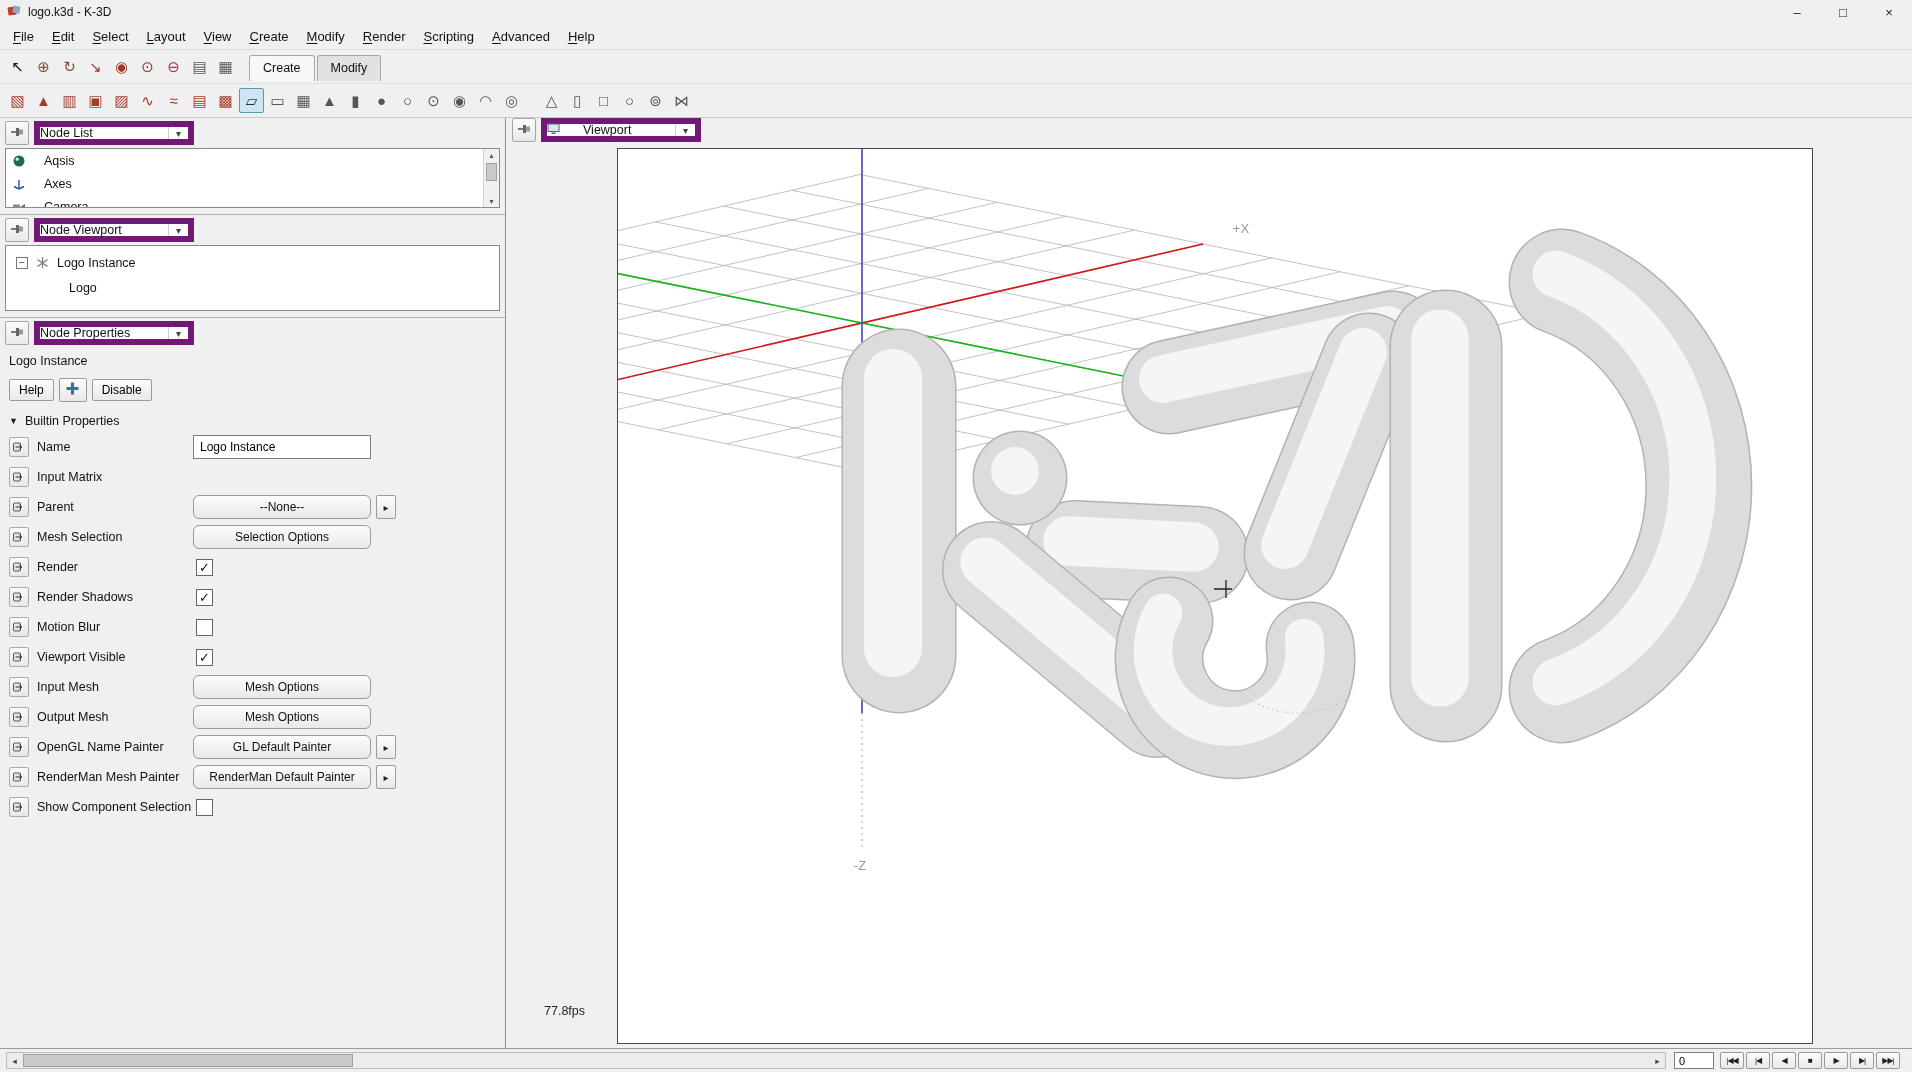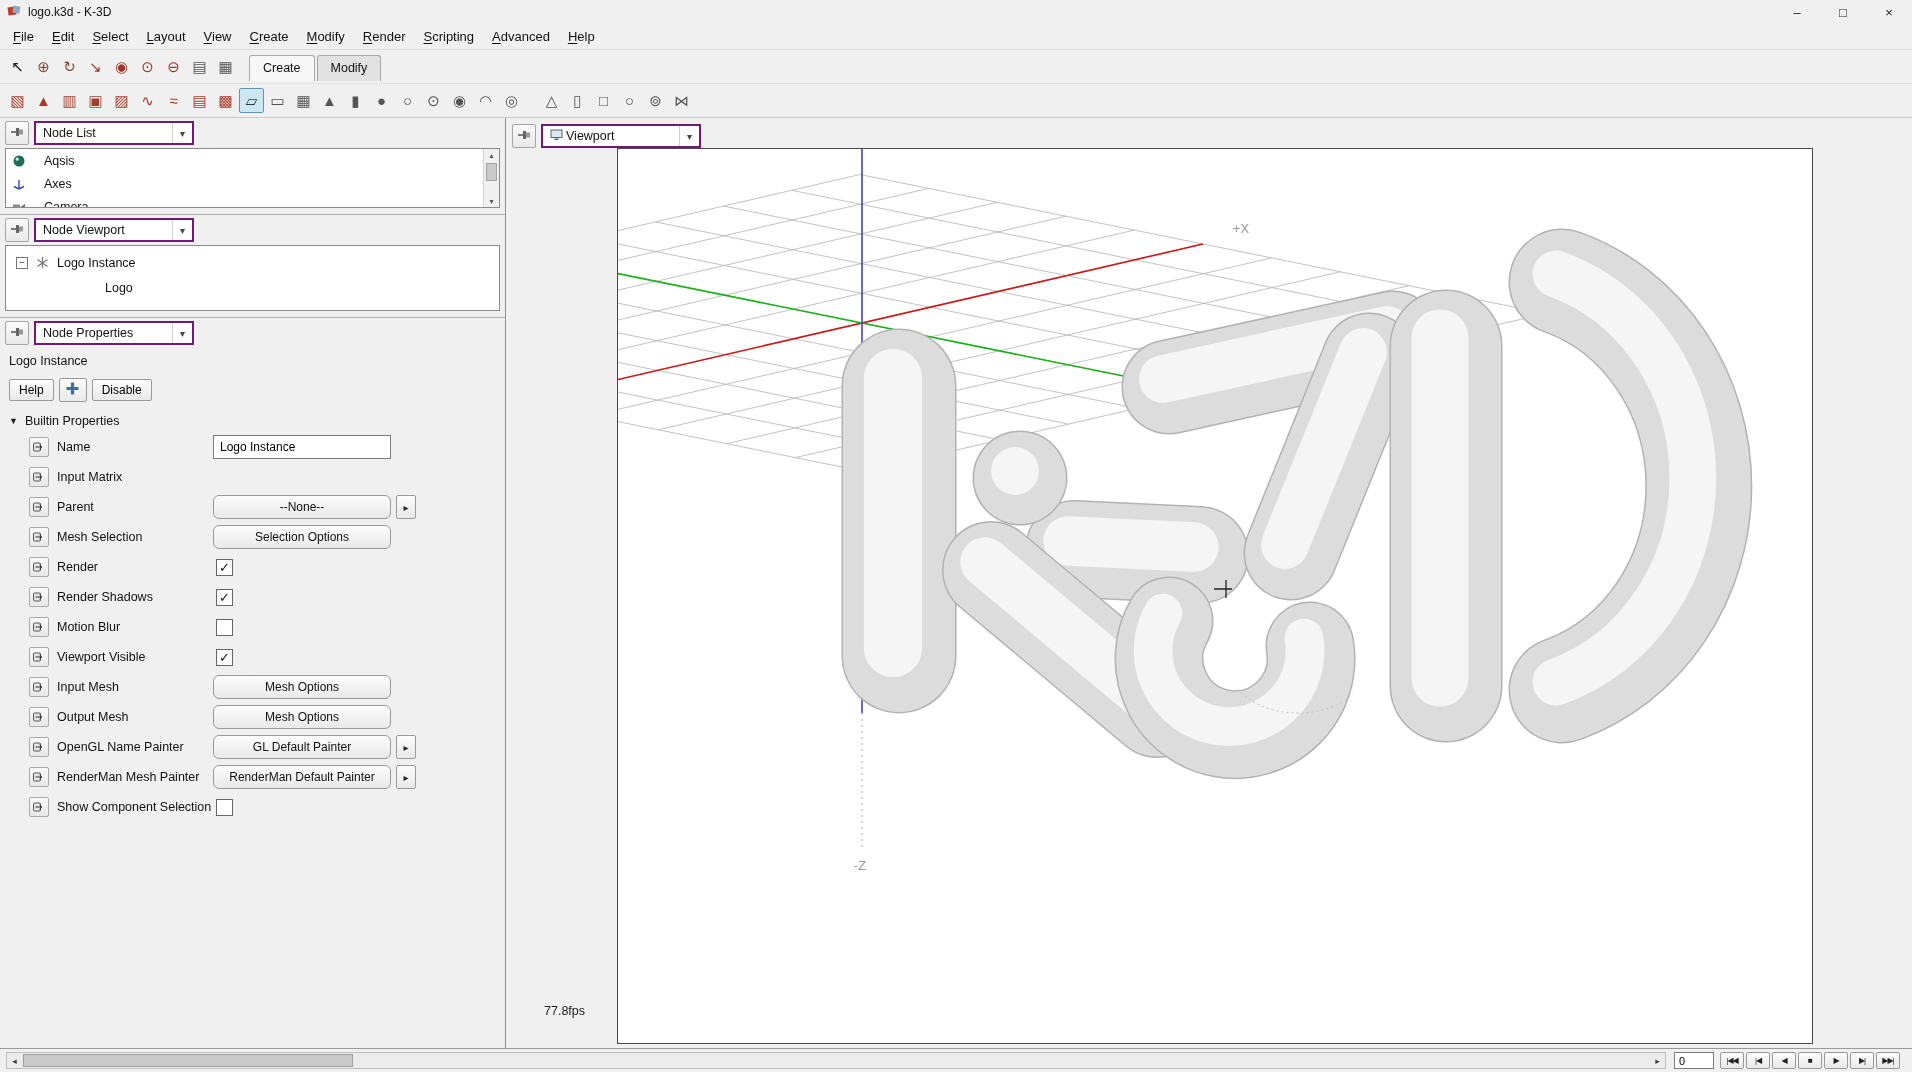--- a/index.html
+++ b/index.html
@@ -31,63 +31,63 @@
   .tab.active { background:#f7f7f7; }
 
   
   .main { flex:1; display:flex; min-height:0; }
   .left-panel { width:506px; border-right:1px solid #8f8f8f; display:flex; flex-direction:column; background:#f0f0f0; }
   .panel { border-bottom:1px solid #b0b0b0; padding-bottom:6px; }
   .panel.props { flex:1; border-bottom:none; position:relative; }
   .panel-header { display:flex; align-items:center; gap:5px; padding:3px 5px; height:30px; }
   .pin-btn { width:24px; height:24px; border:1px solid #a5a5a5; background:linear-gradient(#fbfbfb,#e9e9e9); border-radius:2px;
              display:flex; align-items:center; justify-content:center; }
-  .combo { height:24px; width:160px; background:#fff; border:2px solid #701a75; display:flex; align-items:center; gap:3px;
-           padding-left:7px; font-size:12.5px; }
+  .combo { height:24px; width:160px; background:#fff; border:6px solid #701a75; display:flex; align-items:center; gap:23px;
+           font-size:12.5px; }
   .combo .chev { margin-left:auto; width:20px; height:100%; border-left:1px solid #cfcfcf; display:flex; align-items:center; justify-content:center; font-size:10px; color:#444; }
   .listbox { margin:0 5px; background:#fff; border:1px solid #8a8a8a; height:60px; position:relative; overflow:hidden; }
   .list-row { display:flex; align-items:center; gap:18px; height:23px; padding-left:5px; font-size:12.5px; }
   .list-icon { width:15px; height:15px; display:flex; align-items:center; justify-content:center; }
   .vscroll { position:absolute; right:0; top:0; bottom:0; width:16px; background:#f0f0f0; border-left:1px solid #d2d2d2;
              display:flex; flex-direction:column; align-items:center; justify-content:space-between; font-size:8px; color:#555; }
   .varrow { height:12px; display:flex; align-items:center; }
   .vtrack { flex:1; width:100%; position:relative; }
   .vthumb { position:absolute; left:2px; right:2px; top:2px; height:18px; background:#c9c9c9; border:1px solid #a2a2a2; }
 
   .treebox { margin:0 5px; background:#fff; border:1px solid #8a8a8a; height:66px; padding-top:4px; }
   .tree-row { display:flex; align-items:center; gap:7px; height:25px; padding-left:10px; font-size:12.5px; }
-  .tree-row.child { padding-left:99px; }
+  .tree-row.child { padding-left:63px; }
   .expander { width:12px; height:12px; border:1px solid #777; background:#fff; font-size:10px; line-height:10px; text-align:center; color:#333; }
   .tree-icon { width:15px; height:15px; }
 
   .props-heading { padding:6px 9px 2px; font-size:12.5px; height:26px; }
   .props-buttons { display:flex; gap:5px; padding:3px 9px; height:32px; align-items:center; }
   .btn { border:1px solid #9a9a9a; background:linear-gradient(#fcfcfc,#e9e9e9); border-radius:2px; padding:3px 9px; font-size:12px;
          display:inline-flex; align-items:center; justify-content:center; }
   .icon-btn { width:28px; height:24px; padding:0; }
   .section-row { display:flex; align-items:center; gap:7px; padding:8px 9px 4px; font-size:12.5px; }
   .section-arrow { font-size:9px; color:#222; }
 
-  #prop-rows { position:relative;padding-left:20px; }
+  #prop-rows { position:relative; }
   .prop-row { position:relative; display:flex; align-items:center; height:30px; padding:0 9px; gap:8px; }
   .prop-icon { width:20px; height:20px; border:1px solid #ababab; background:linear-gradient(#fafafa,#e7e7e7); border-radius:2px;
                display:flex; align-items:center; justify-content:center; flex:0 0 auto; }
   .prop-label { font-size:12.5px; white-space:nowrap; }
   .prop-control { position:absolute; left:193px; width:178px; height:24px; font-size:12px; }
   .btn.prop-control { padding:0;border-radius:6px; }
   input.text-input { position:absolute; left:193px; width:178px; height:24px; border:1px solid #7c7c7c; background:#fff;
                      padding:0 6px; font-size:12px; font-family:inherit; }
   .arrow-btn { position:absolute; left:376px; width:20px; height:24px; border:1px solid #9a9a9a; border-radius:2px;
                background:linear-gradient(#fcfcfc,#e9e9e9); display:flex; align-items:center; justify-content:center; font-size:10px; color:#222; }
   .checkbox { position:absolute; left:196px; width:17px; height:17px; border:1px solid #666; background:#fff;
               display:flex; align-items:center; justify-content:center; font-size:13px; font-weight:bold; color:#111; }
 
   
   .viewport-panel { flex:1; position:relative; background:#f0f0f0; }
-  .vp-header { position:absolute; left:6px; top:0; display:flex; align-items:flex-end; gap:5px; height:30px; }
+  .vp-header { position:absolute; left:6px; top:0; display:flex; align-items:flex-start; gap:5px; height:30px; }
   .canvas { position:absolute; left:111px; top:30px; width:1196px; height:896px; background:#fff; border:1px solid #474747; }
   .fps { position:absolute; left:38px; top:886px; font-size:12.5px; color:#222; }
 
   
   .bottombar { height:24px; background:#f0f0f0; border-top:1px solid #9a9a9a; position:relative; }
   .h-scroll { position:absolute; left:6px; top:3px; width:1660px; height:17px; background:#ececec; border:1px solid #bdbdbd; }
   .h-arrow { position:absolute; top:0; width:15px; height:15px; display:flex; align-items:center; justify-content:center; font-size:9px; color:#444; }
   .h-arrow.left { left:0; }
   .h-arrow.right { right:0; }
   .h-thumb { position:absolute; left:16px; top:1px; width:330px; height:13px; background:#c9c9c9; border:1px solid #a0a0a0; }

